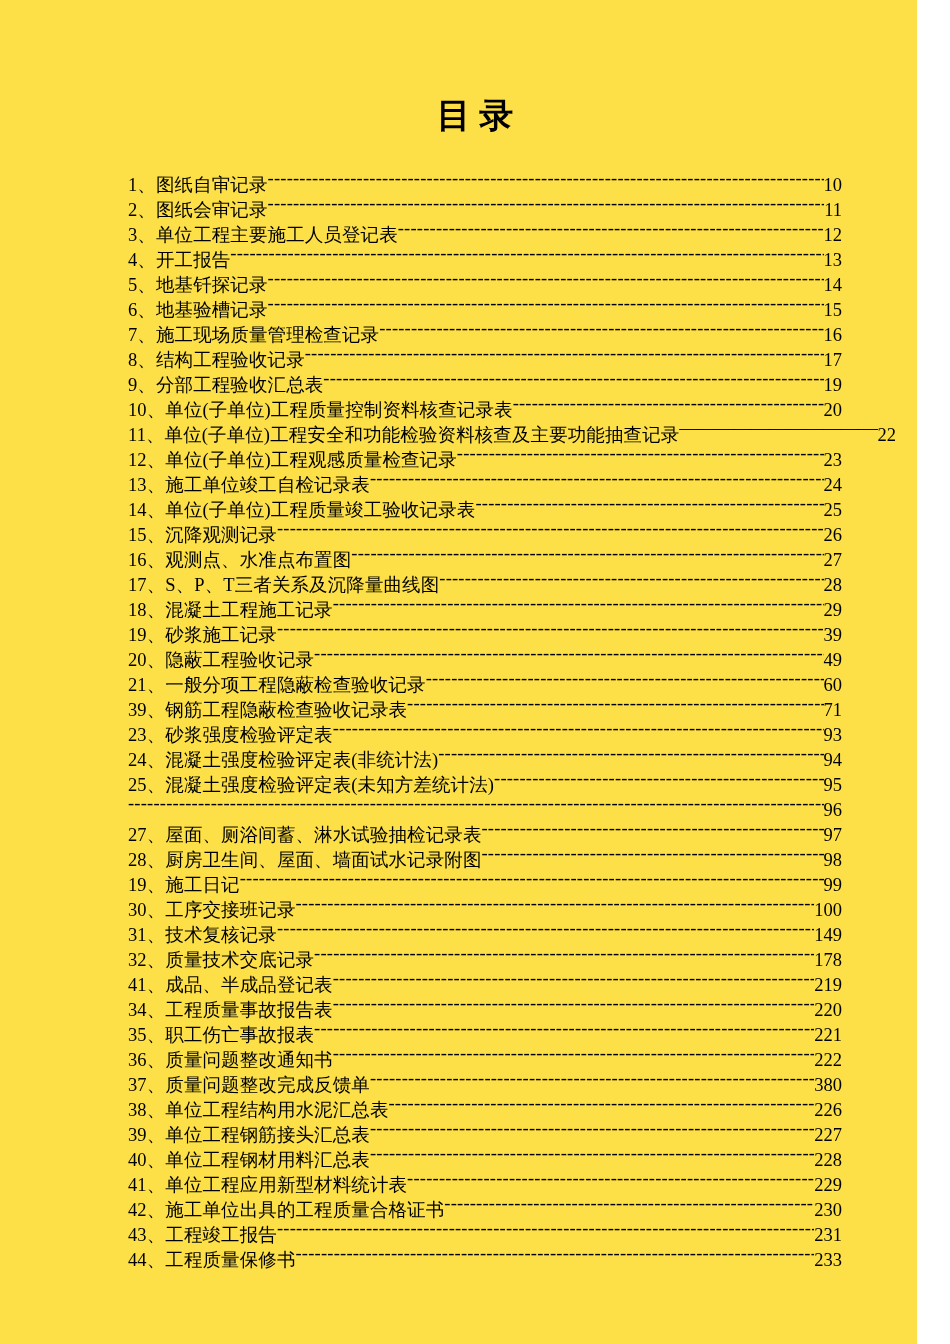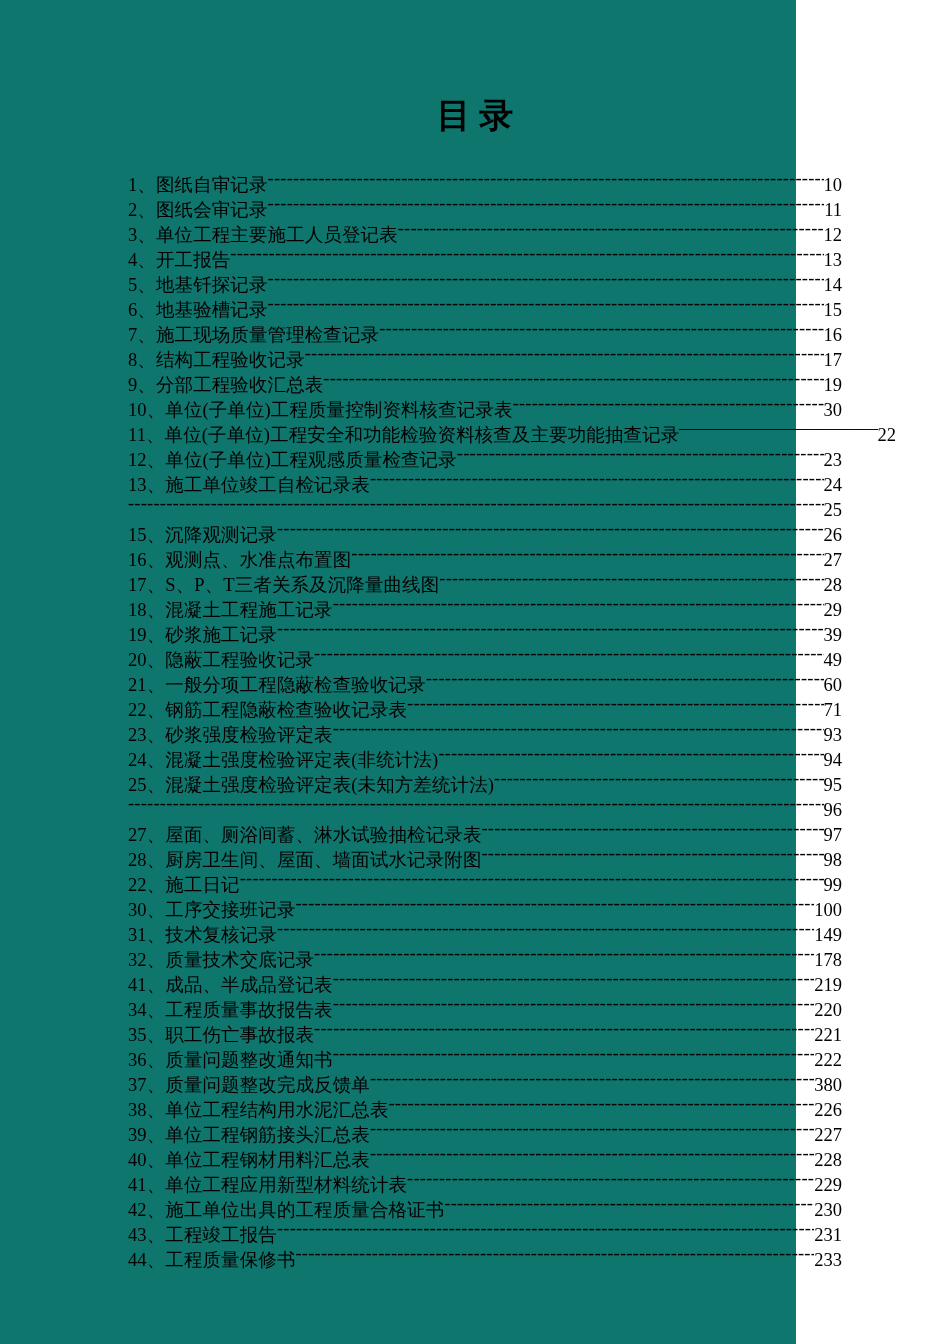--- a/index.html
+++ b/index.html
@@ -10,24 +10,24 @@
   body {
     width: 950px;
     height: 1344px;
     position: relative;
     font-family: "Liberation Serif", "DejaVu Serif", serif;
     color: #000000;
     overflow: hidden;
   }
 
   .page {
-    width: 796px;
+    width: 917px;
     height: 1344px;
     position: relative;
-    background: #0f766e;
+    background: #fde047;
     box-sizing: border-box;
   }
 
   
   .doc-title {
     position: absolute;
     top: 96px;
     left: 0;
     width: 950px;
     text-align: center;
@@ -153,38 +153,39 @@
         <span class="entry-page">17</span>
       </div>
       <div class="toc-entry">
         <span class="entry-label">9、分部工程验收汇总表</span>
         <span class="leader leader-dashes"></span>
         <span class="entry-page">19</span>
       </div>
       <div class="toc-entry">
         <span class="entry-label">10、单位(子单位)工程质量控制资料核查记录表</span>
         <span class="leader leader-dashes"></span>
-        <span class="entry-page">30</span>
+        <span class="entry-page">20</span>
       </div>
       <div class="toc-entry overflow">
         <span class="entry-label">11、单位(子单位)工程安全和功能检验资料核查及主要功能抽查记录</span>
         <span class="leader leader-solid"></span>
         <span class="entry-page">22</span>
       </div>
       <div class="toc-entry">
         <span class="entry-label">12、单位(子单位)工程观感质量检查记录</span>
         <span class="leader leader-dashes"></span>
         <span class="entry-page">23</span>
       </div>
       <div class="toc-entry">
         <span class="entry-label">13、施工单位竣工自检记录表</span>
         <span class="leader leader-dashes"></span>
         <span class="entry-page">24</span>
       </div>
       <div class="toc-entry">
+        <span class="entry-label">14、单位(子单位)工程质量竣工验收记录表</span>
         <span class="leader leader-dashes"></span>
         <span class="entry-page">25</span>
       </div>
       <div class="toc-entry">
         <span class="entry-label">15、沉降观测记录</span>
         <span class="leader leader-dashes"></span>
         <span class="entry-page">26</span>
       </div>
       <div class="toc-entry">
         <span class="entry-label">16、观测点、水准点布置图</span>
@@ -210,21 +211,21 @@
         <span class="entry-label">20、隐蔽工程验收记录</span>
         <span class="leader leader-dashes"></span>
         <span class="entry-page">49</span>
       </div>
       <div class="toc-entry">
         <span class="entry-label">21、一般分项工程隐蔽检查验收记录</span>
         <span class="leader leader-dashes"></span>
         <span class="entry-page">60</span>
       </div>
       <div class="toc-entry">
-        <span class="entry-label">22、钢筋工程隐蔽检查验收记录表</span>
+        <span class="entry-label">39、钢筋工程隐蔽检查验收记录表</span>
         <span class="leader leader-dashes"></span>
         <span class="entry-page">71</span>
       </div>
       <div class="toc-entry">
         <span class="entry-label">23、砂浆强度检验评定表</span>
         <span class="leader leader-dashes"></span>
         <span class="entry-page">93</span>
       </div>
       <div class="toc-entry">
         <span class="entry-label">24、混凝土强度检验评定表(非统计法)</span>
@@ -244,21 +245,21 @@
         <span class="entry-label">27、屋面、厕浴间蓄、淋水试验抽检记录表</span>
         <span class="leader leader-dashes"></span>
         <span class="entry-page">97</span>
       </div>
       <div class="toc-entry">
         <span class="entry-label">28、厨房卫生间、屋面、墙面试水记录附图</span>
         <span class="leader leader-dashes"></span>
         <span class="entry-page">98</span>
       </div>
       <div class="toc-entry">
-        <span class="entry-label">22、施工日记</span>
+        <span class="entry-label">19、施工日记</span>
         <span class="leader leader-dashes"></span>
         <span class="entry-page">99</span>
       </div>
       <div class="toc-entry">
         <span class="entry-label">30、工序交接班记录</span>
         <span class="leader leader-dashes"></span>
         <span class="entry-page">100</span>
       </div>
       <div class="toc-entry">
         <span class="entry-label">31、技术复核记录</span>

